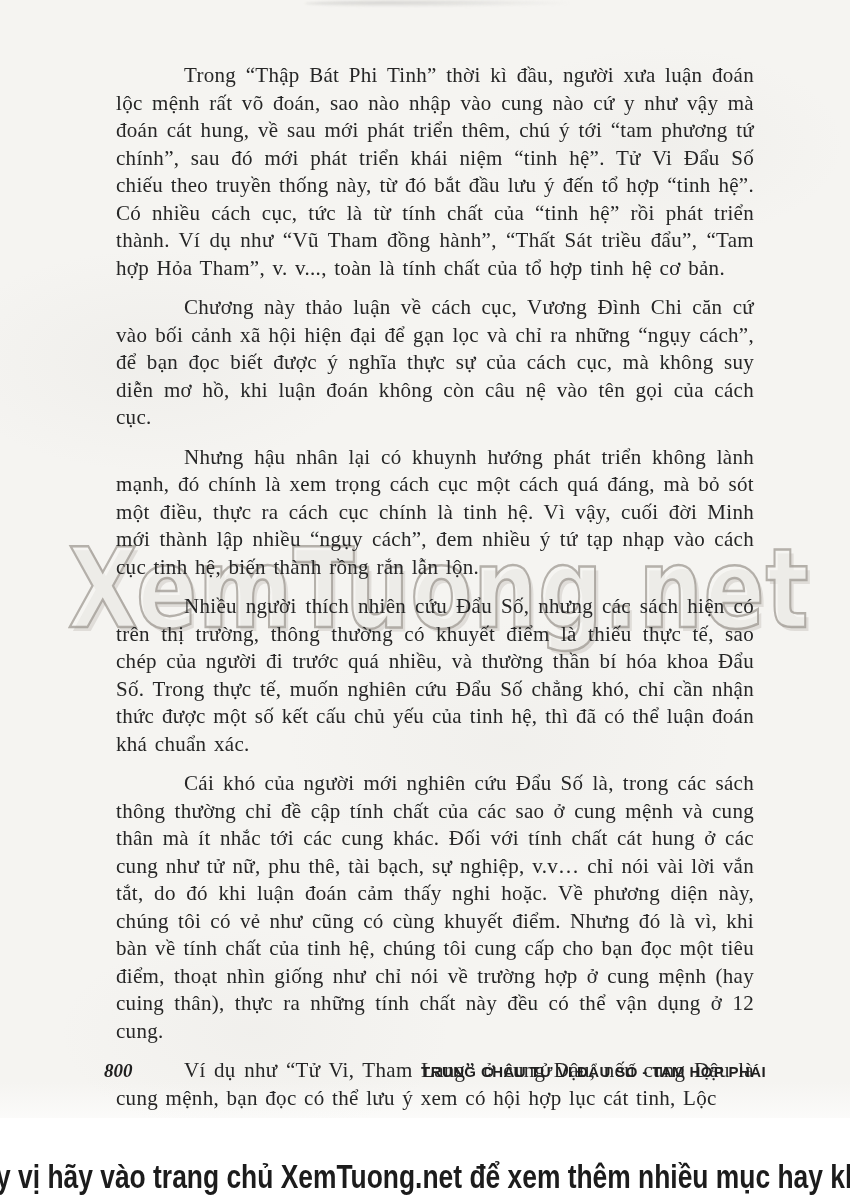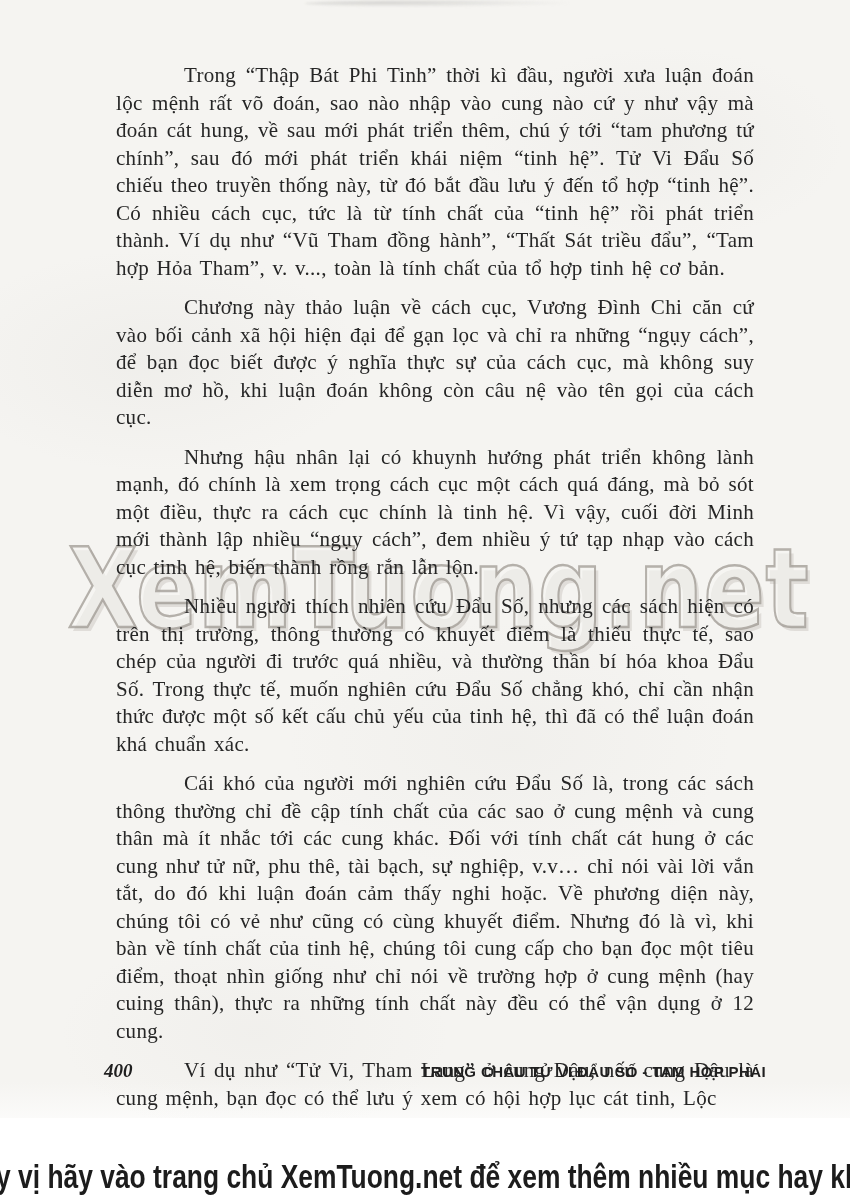--- a/index.html
+++ b/index.html
@@ -120,21 +120,21 @@
   <div class="body-text">
     <p>Trong “Thập Bát Phi Tinh” thời kì đầu, người xưa luận đoán lộc mệnh rất võ đoán, sao nào nhập vào cung nào cứ y như vậy mà đoán cát hung, về sau mới phát triển thêm, chú ý tới “tam phương tứ chính”, sau đó mới phát triển khái niệm “tinh hệ”. Tử Vi Đẩu Số chiếu theo truyền thống này, từ đó bắt đầu lưu ý đến tổ hợp “tinh hệ”. Có nhiều cách cục, tức là từ tính chất của “tinh hệ” rồi phát triển thành. Ví dụ như “Vũ Tham đồng hành”, “Thất Sát triều đẩu”, “Tam hợp Hỏa Tham”, v. v..., toàn là tính chất của tổ hợp tinh hệ cơ bản.</p>
     <p>Chương này thảo luận về cách cục, Vương Đình Chi căn cứ vào bối cảnh xã hội hiện đại để gạn lọc và chỉ ra những “ngụy cách”, để bạn đọc biết được ý nghĩa thực sự của cách cục, mà không suy diễn mơ hồ, khi luận đoán không còn câu nệ vào tên gọi của cách cục.</p>
     <p>Nhưng hậu nhân lại có khuynh hướng phát triển không lành mạnh, đó chính là xem trọng cách cục một cách quá đáng, mà bỏ sót một điều, thực ra cách cục chính là tinh hệ. Vì vậy, cuối đời Minh mới thành lập nhiều “ngụy cách”, đem nhiều ý tứ tạp nhạp vào cách cục tinh hệ, biến thành rồng rắn lẫn lộn.</p>
     <p>Nhiều người thích nhiên cứu Đẩu Số, nhưng các sách hiện có trên thị trường, thông thường có khuyết điểm là thiếu thực tế, sao chép của người đi trước quá nhiều, và thường thần bí hóa khoa Đẩu Số. Trong thực tế, muốn nghiên cứu Đẩu Số chẳng khó, chỉ cần nhận thức được một số kết cấu chủ yếu của tinh hệ, thì đã có thể luận đoán khá chuẩn xác.</p>
     <p>Cái khó của người mới nghiên cứu Đẩu Số là, trong các sách thông thường chỉ đề cập tính chất của các sao ở cung mệnh và cung thân mà ít nhắc tới các cung khác. Đối với tính chất cát hung ở các cung như tử nữ, phu thê, tài bạch, sự nghiệp, v.v… chỉ nói vài lời vắn tắt, do đó khi luận đoán cảm thấy nghi hoặc. Về phương diện này, chúng tôi có vẻ như cũng có cùng khuyết điểm. Nhưng đó là vì, khi bàn về tính chất của tinh hệ, chúng tôi cung cấp cho bạn đọc một tiêu điểm, thoạt nhìn giống như chỉ nói về trường hợp ở cung mệnh (hay cuing thân), thực ra những tính chất này đều có thể vận dụng ở 12 cung.</p>
     <p>Ví dụ như “Tử Vi, Tham Lang” ở cung Dậu, nếu cung Dậu là cung mệnh, bạn đọc có thể lưu ý xem có hội hợp lục cát tinh, Lộc</p>
   </div>
 
   <div class="footer">
-    <span class="page-number">400</span>
+    <span class="page-number">800</span>
     <span class="running-title">TRUNG CHÂU TỬ VI ĐẨU SỐ - TAM HỢP PHÁI</span>
   </div>
 
   <div class="banner">
     <span class="banner-text">Qúy vị hãy vào trang chủ XemTuong.net để xem thêm nhiều mục hay khác</span>
   </div>
 
 </div>
 
 </body></html>

